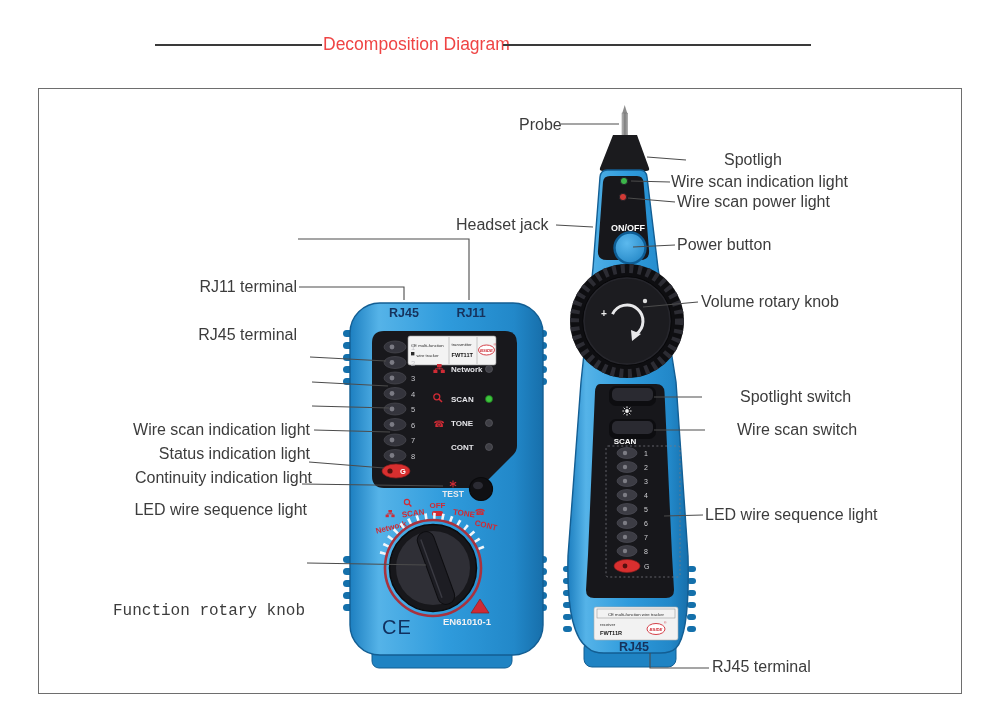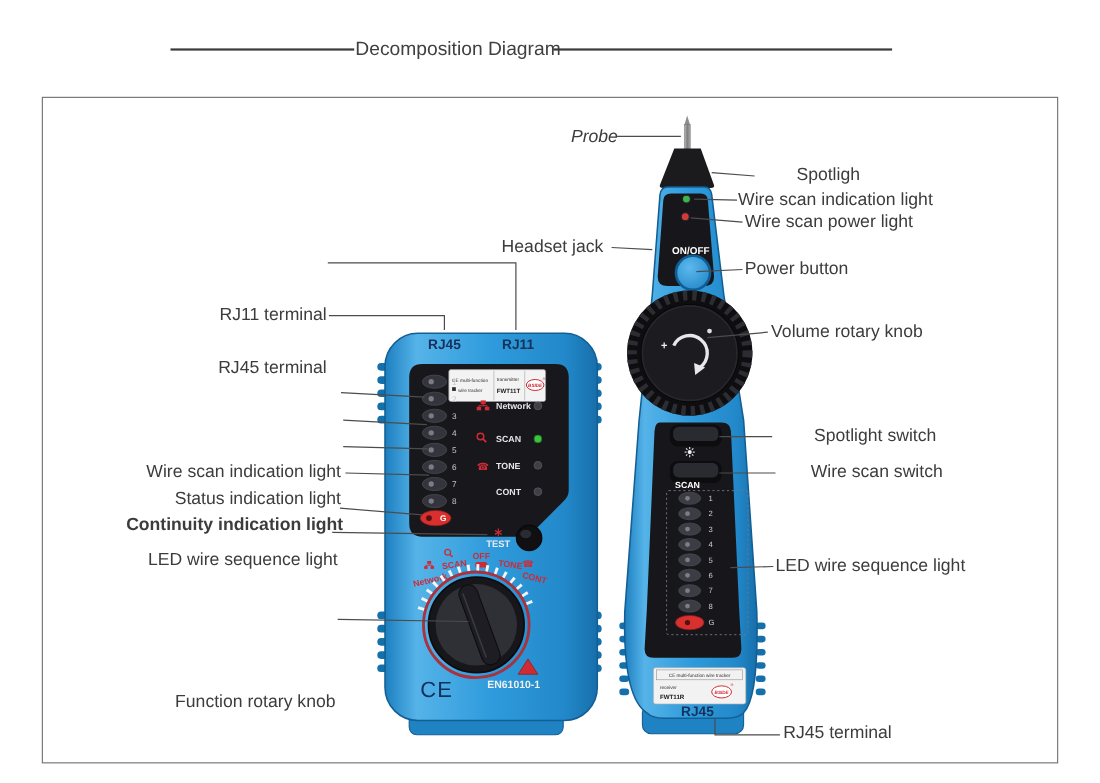--- a/index.html
+++ b/index.html
@@ -1,21 +1,21 @@
 <!DOCTYPE html>
 <html><head>
 <meta charset="utf-8">
 <style>
   html,body{margin:0;padding:0;background:#fff;}
   .stage{position:relative;width:1000px;height:712px;background:#ffffff;
          font-family:"Liberation Sans", sans-serif;overflow:hidden;}
   .frame{position:absolute;left:38px;top:88px;width:922px;height:604px;
          border:1.6px solid #6e6e6e;}
   .title-text{position:absolute;left:323px;top:34px;width:180px;text-align:right;
-         font-size:17.5px;color:#404040;white-space:nowrap;}
+         font-size:17.5px;color:#ef4444;white-space:nowrap;}
   .title-line{position:absolute;top:44px;border-top:2px solid #3a3a3a;height:0;}
   .tl-left{left:155px;width:167px;}
   .tl-right{left:503px;width:308px;}
   .callout{position:absolute;font-size:16px;color:#3c3c3c;white-space:nowrap;line-height:18px;}
   .callout.r{text-align:right;margin-top:48px;}
   svg{position:absolute;left:0;top:0;}
   svg text{font-family:"Liberation Sans", sans-serif;}
   .port{fill:#16325c;font-weight:700;font-size:12.5px;text-anchor:middle;}
   .lednum{fill:#c6c6cb;font-size:7.5px;}
   .lednum2{fill:#cfcfd3;font-size:7px;}
@@ -347,25 +347,25 @@
       <polyline points="654,430 705,430"></polyline>
       <polyline points="664,516 703,515"></polyline>
       <polyline points="650,653 650,668 709,668"></polyline>
     </g>
   </svg>
 
   <div class="callout r" style="left:147px;top:230px;width:150px;">RJ11 terminal</div>
   <div class="callout r" style="left:147px;top:278px;width:150px;">RJ45 terminal</div>
   <div class="callout r" style="left:60px;top:373px;width:250px;">Wire scan indication light</div>
   <div class="callout r" style="left:60px;top:397px;width:250px;">Status indication light</div>
-  <div class="callout r" style="left:60px;top:421px;width:252px;font-weight:bold;">Continuity indication light</div>
+  <div class="callout r" style="left:60px;top:421px;width:252px;">Continuity indication light</div>
   <div class="callout r" style="left:60px;top:453px;width:247px;">LED wire sequence light</div>
-  <div class="callout r" style="left:60px;top:582px;width:245px;">Function rotary knob</div>
-
-  <div class="callout" style="left:519px;top:116px;font-style:italic;">Probe</div>
+  <div class="callout r" style="left:60px;top:554px;width:245px;font-family:Liberation Mono, monospace;">Function rotary knob</div>
+
+  <div class="callout" style="left:519px;top:116px;">Probe</div>
   <div class="callout" style="left:456px;top:216px;">Headset jack</div>
   <div class="callout" style="left:688px;top:151px;margin-left:36px;">Spotligh</div>
   <div class="callout" style="left:671px;top:173px;">Wire scan indication light</div>
   <div class="callout" style="left:677px;top:193px;">Wire scan power light</div>
   <div class="callout" style="left:677px;top:236px;">Power button</div>
   <div class="callout" style="left:701px;top:293px;">Volume rotary knob</div>
   <div class="callout" style="left:740px;top:388px;">Spotlight switch</div>
   <div class="callout" style="left:707px;top:421px;margin-left:30px;">Wire scan switch</div>
   <div class="callout" style="left:705px;top:506px;">LED wire sequence light</div>
   <div class="callout" style="left:712px;top:658px;">RJ45 terminal</div>

